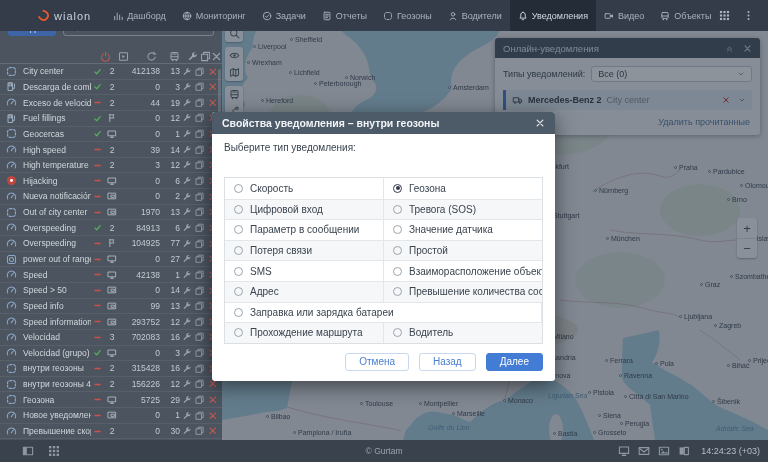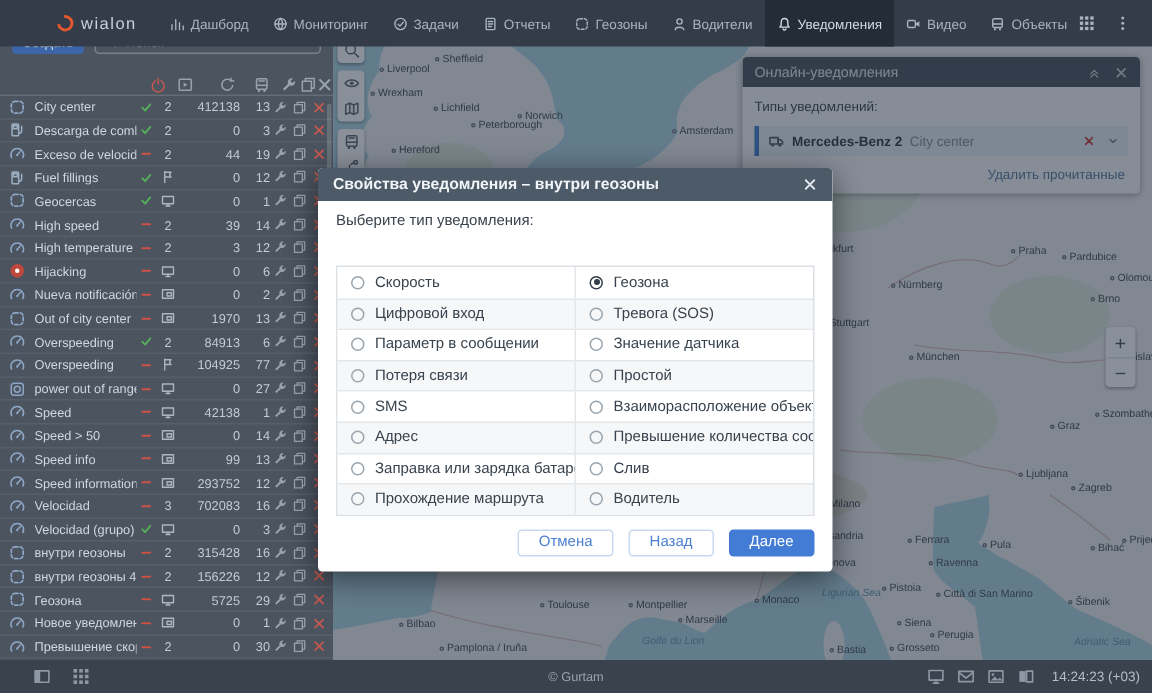--- a/index.html
+++ b/index.html
@@ -1496,20 +1496,28 @@
           <span class="op-hicon ic">
               <svg viewBox="0 0 12 12" fill="none" stroke="currentColor" stroke-width="1.1" stroke-linecap="round" stroke-linejoin="round">
                 <path d="M2.6 2.6l6.8 6.8M9.4 2.6L2.6 9.4" stroke-width="1.5"></path>
               </svg>
             </span>
         </span>
       </div>
       <div class="op-body">
         <div class="op-row1">
           <span class="op-label">Типы уведомлений:</span>
+          <div class="op-select">
+            <span>Все (0)</span>
+            <span class="ic">
+                <svg viewBox="0 0 12 12" fill="none" stroke="currentColor" stroke-width="1.1" stroke-linecap="round" stroke-linejoin="round">
+                  <path d="M3 4.5L6 7.5 9 4.5"></path>
+                </svg>
+              </span>
+          </div>
         </div>
         <div class="op-item">
           <span class="truck ic">
               <svg viewBox="0 0 12 12" fill="none" stroke="currentColor" stroke-width="1.1" stroke-linecap="round" stroke-linejoin="round">
                 <rect x="1.4" y="3" width="6" height="4.6"></rect>
                 <path d="M7.4 4.6h2l1.2 1.6v1.4H7.4z"></path>
                 <circle cx="3.4" cy="8.6" r="1" fill="currentColor" stroke="none"></circle>
                 <circle cx="8.6" cy="8.6" r="1" fill="currentColor" stroke="none"></circle>
               </svg>
             </span>
@@ -1607,24 +1615,20 @@
             <div class="opt-cell">
               <span class="radio"></span>
               <span>Превышение количества сообщений</span>
             </div>
           </div>
           <div class="opt-row">
             <div class="opt-cell">
               <span class="radio"></span>
               <span>Заправка или зарядка батареи</span>
             </div>
-            <div class="opt-cell">
-              <span class="radio"></span>
-              <span>Слив</span>
-            </div>
           </div>
           <div class="opt-row">
             <div class="opt-cell">
               <span class="radio"></span>
               <span>Прохождение маршрута</span>
             </div>
             <div class="opt-cell">
               <span class="radio"></span>
               <span>Водитель</span>
             </div>

